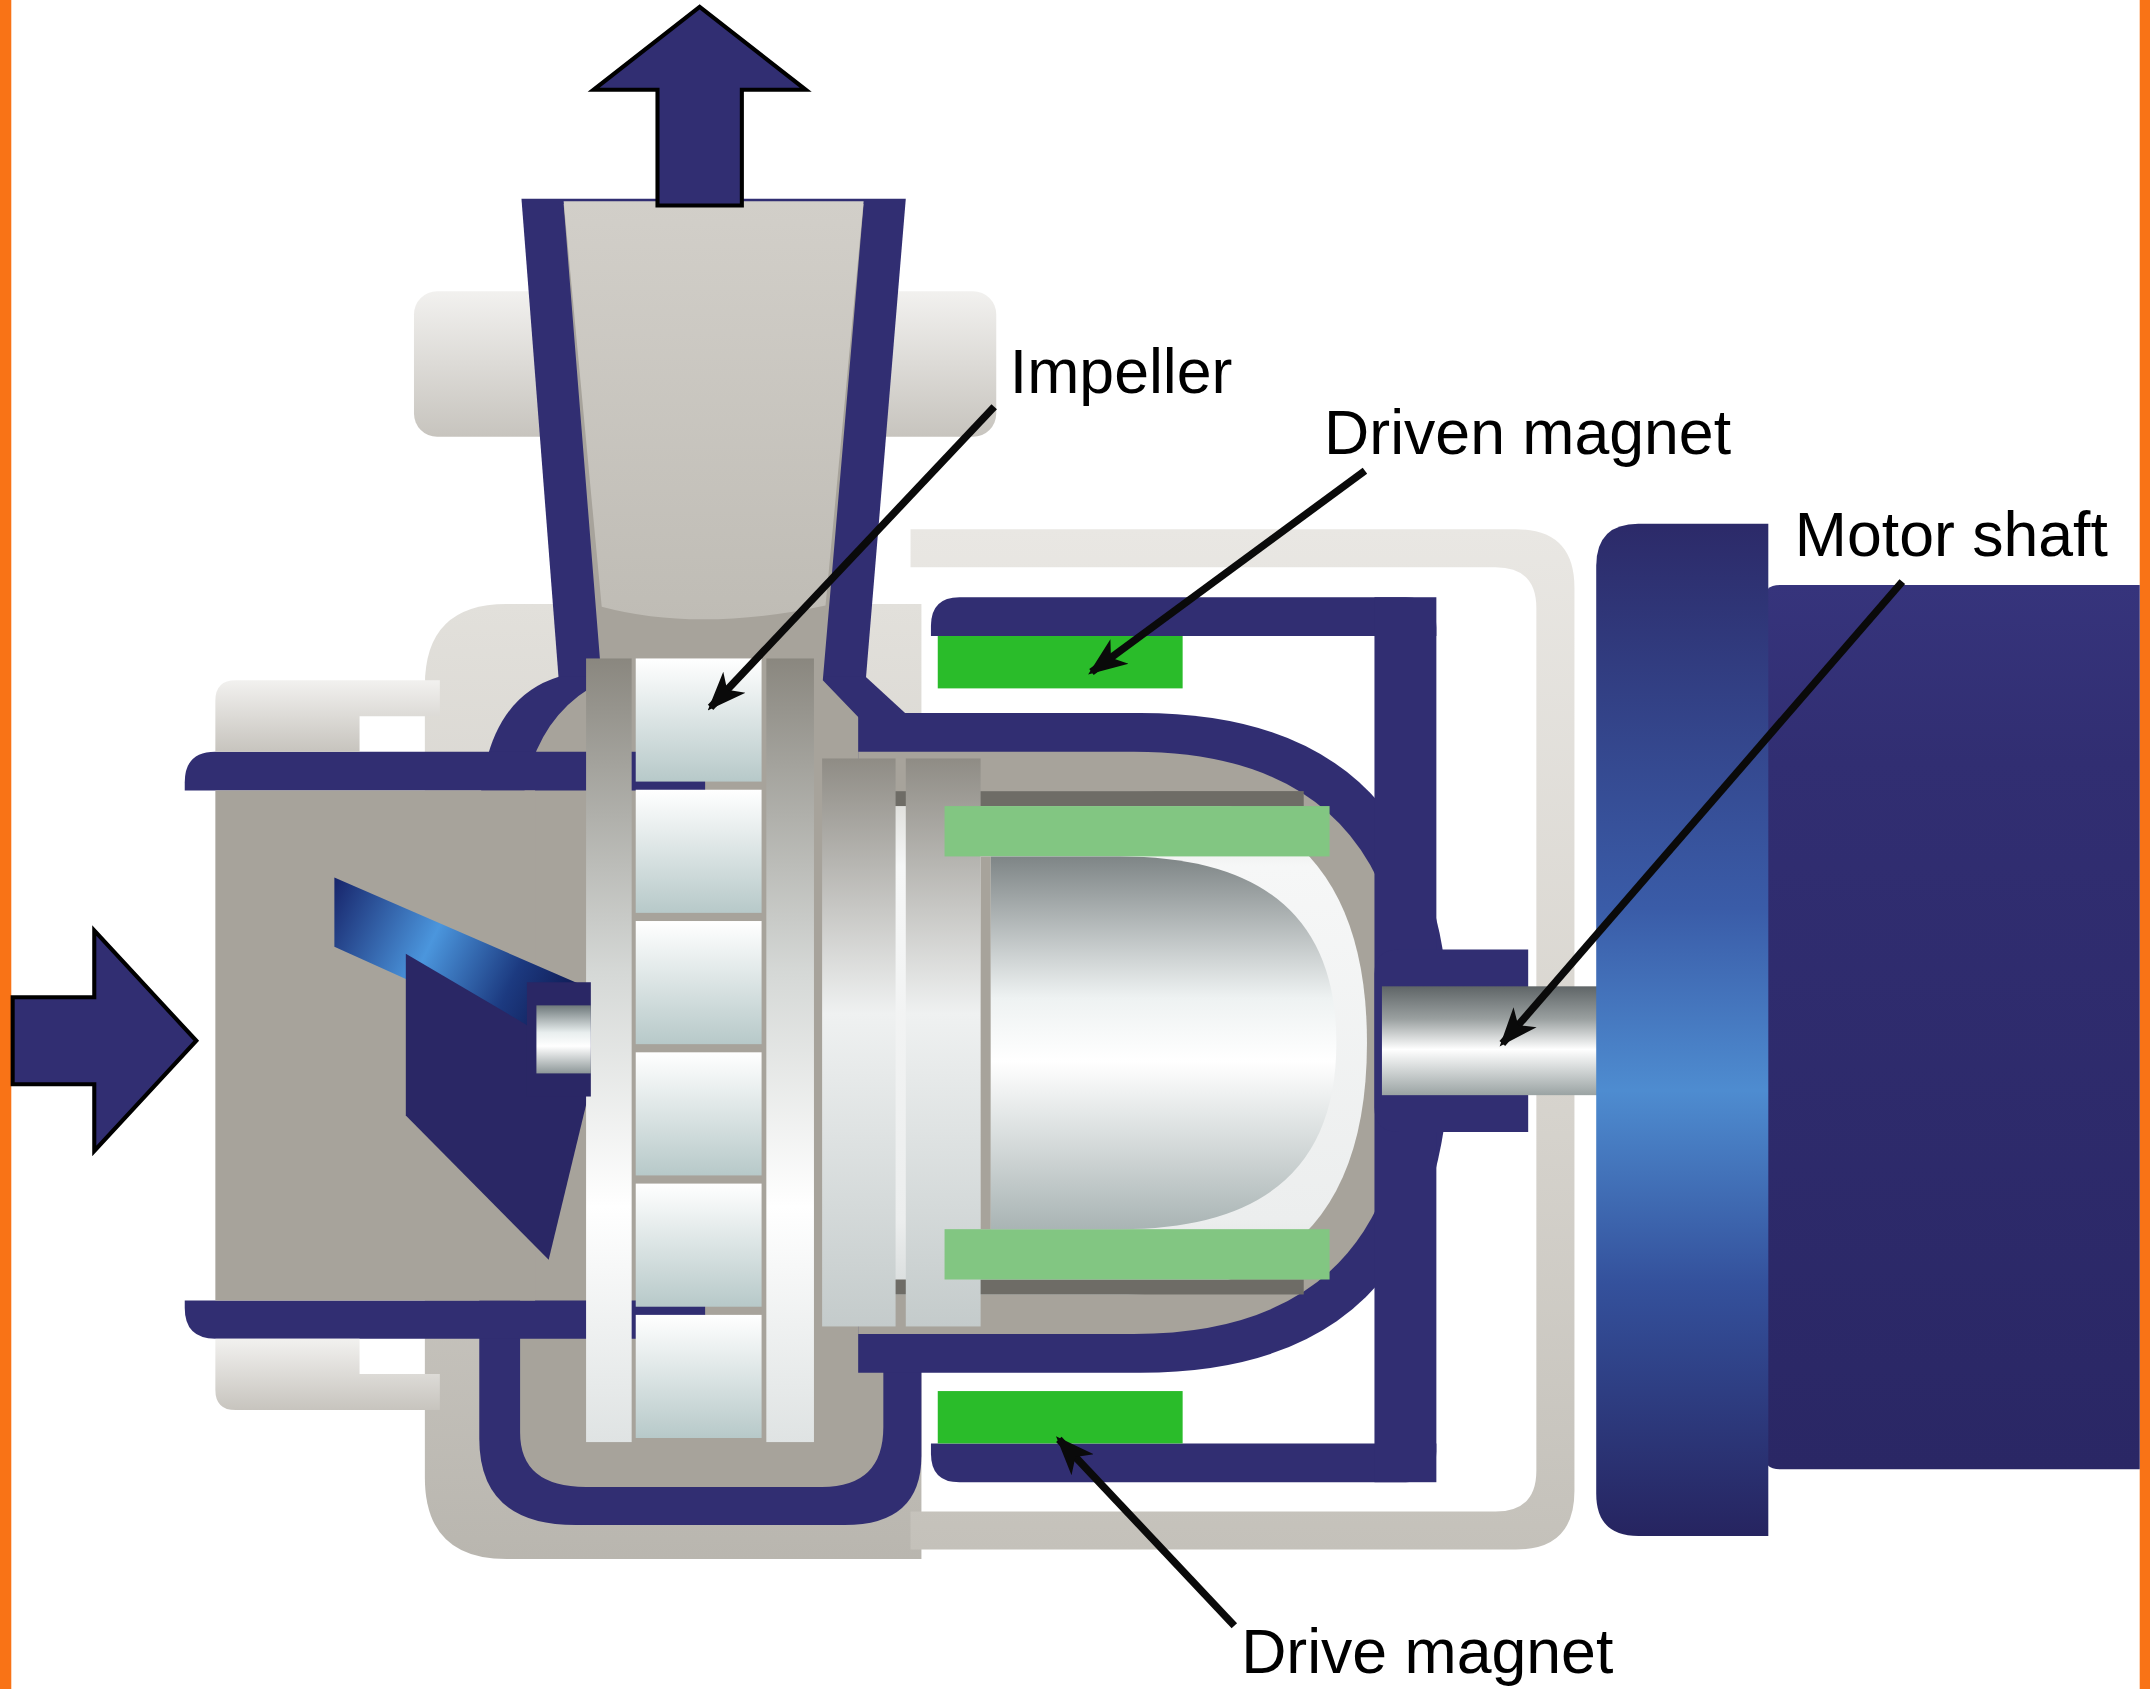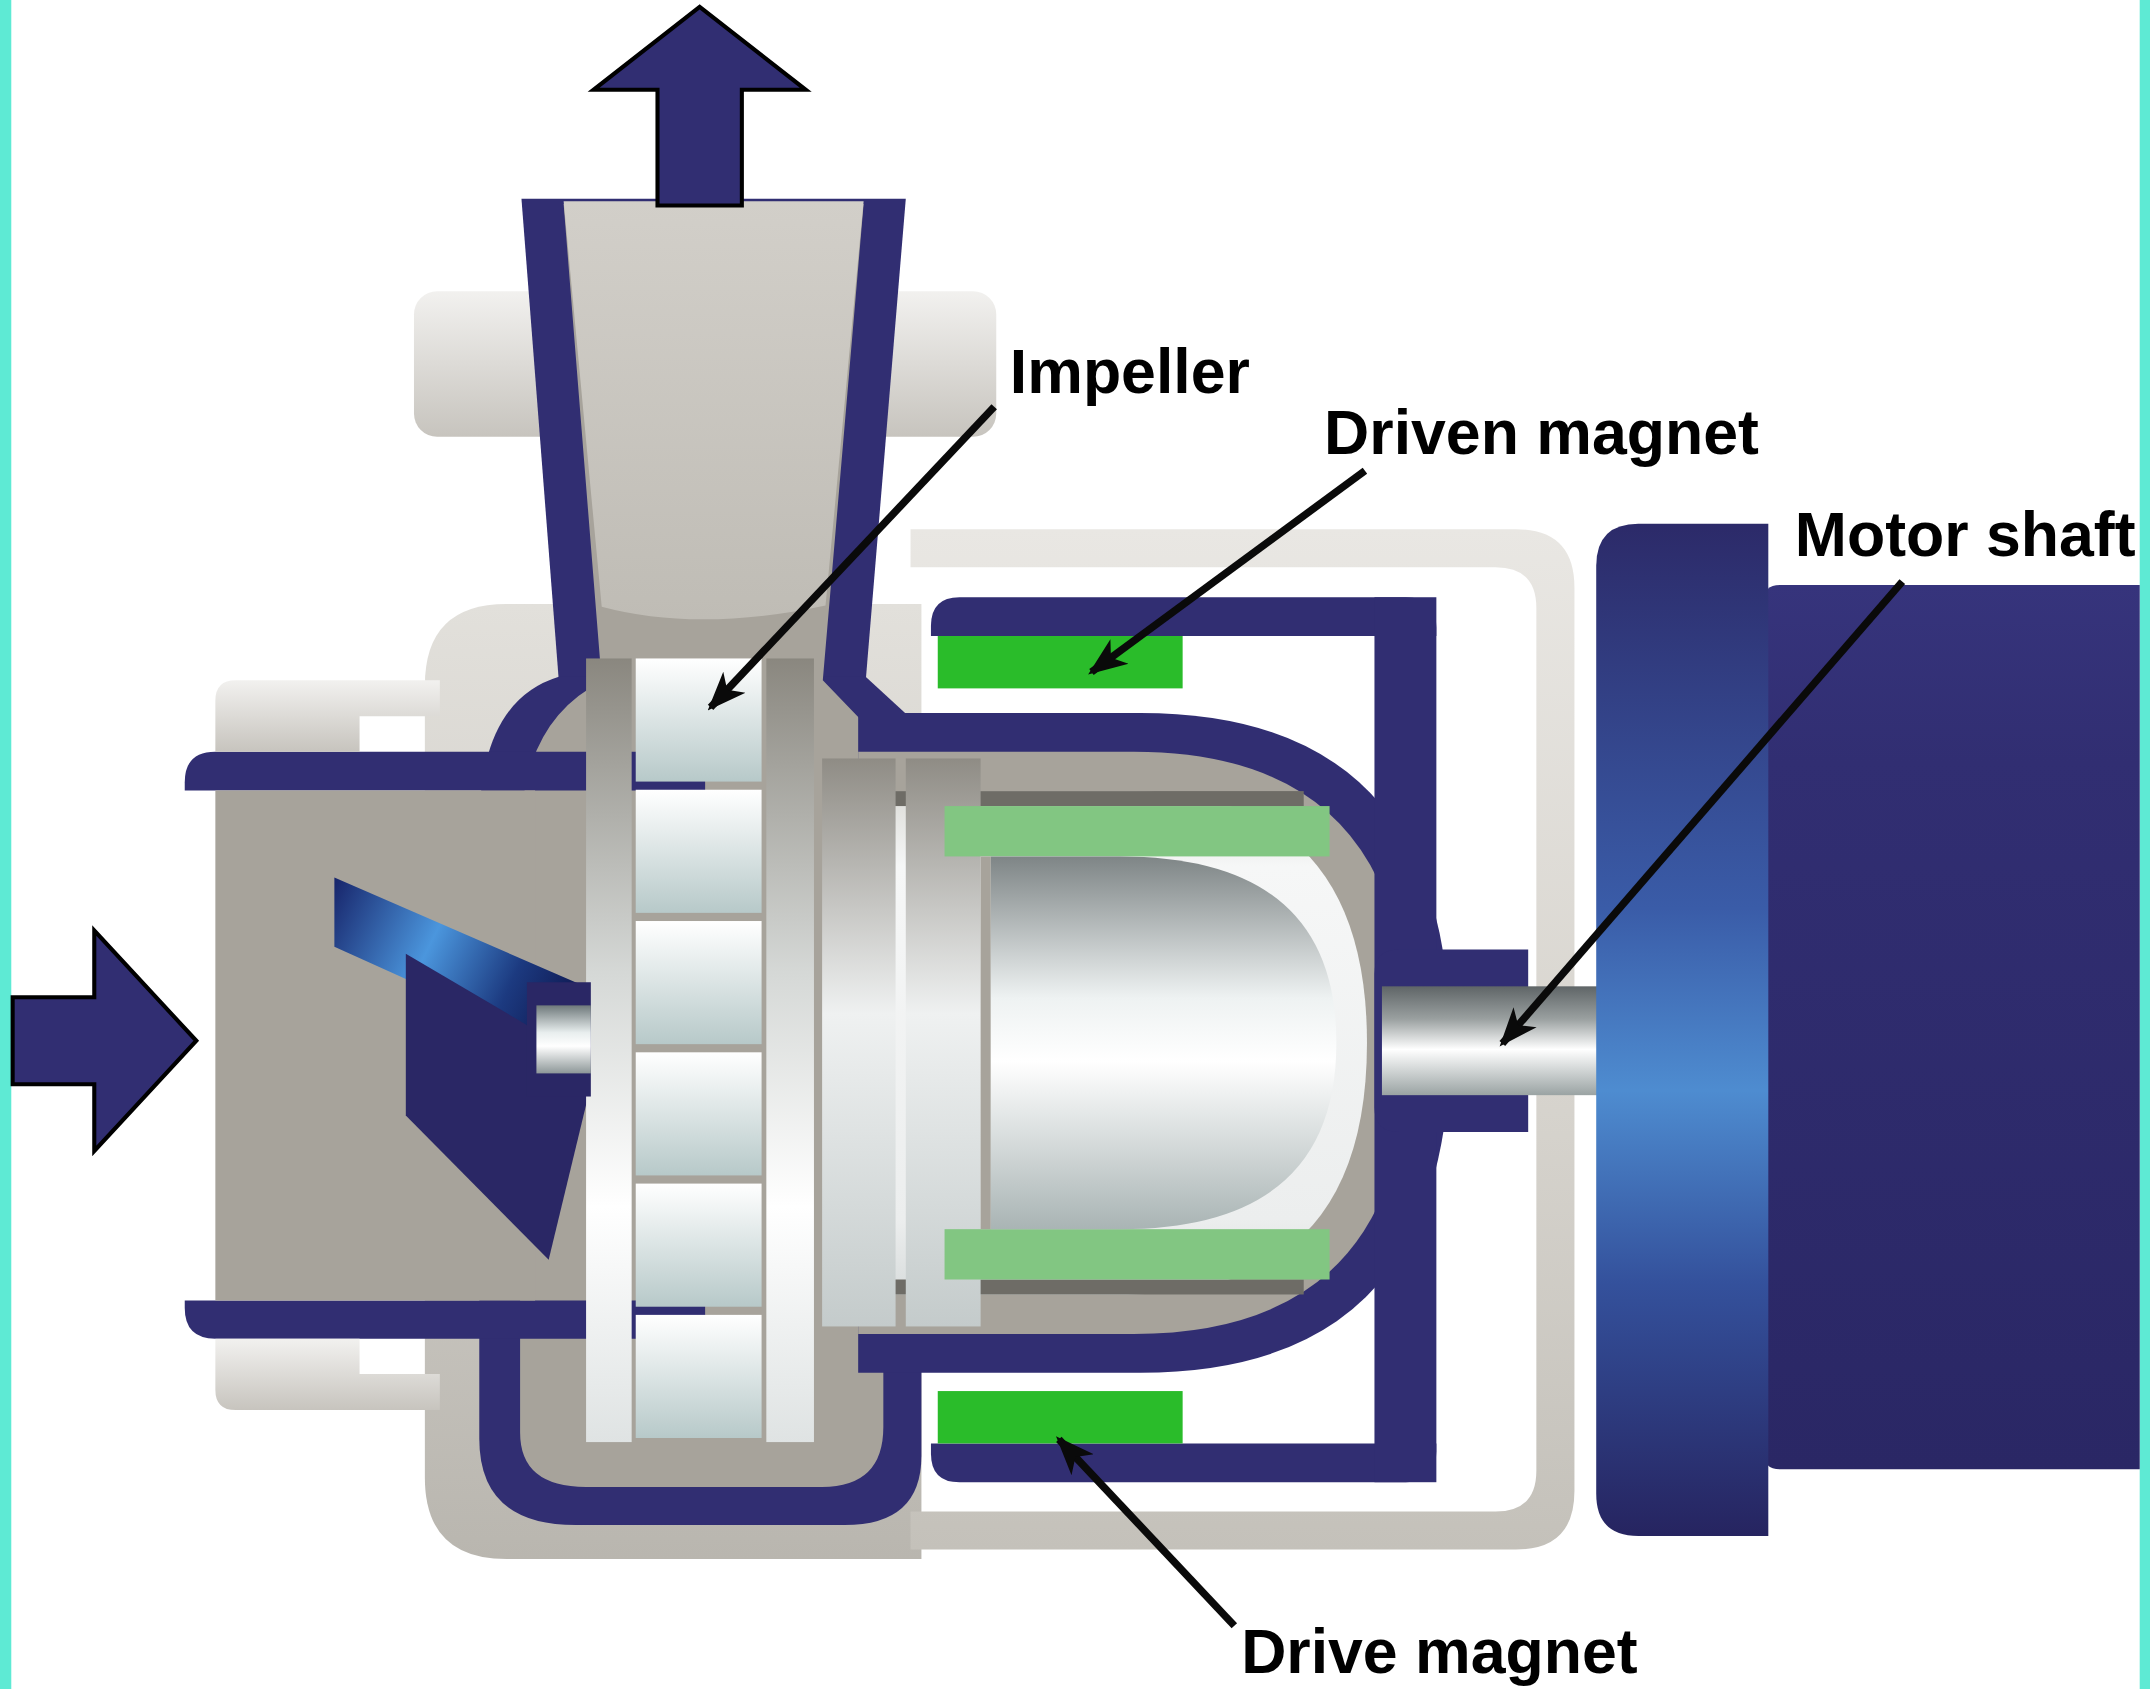--- a/index.html
+++ b/index.html
@@ -1,17 +1,17 @@
 <!DOCTYPE html>
 <html style="font-size:11px"><head>
 <meta charset="utf-8">
 <style>
   html,body{margin:0;padding:0;background:#ffffff;}
-  .stage{position:relative;width:2151px;height:1689px;background:#5eead4;
-         font-family:"Liberation Sans",sans-serif;overflow:hidden;font-weight:bold;}
+  .stage{position:relative;width:2151px;height:1689px;background:#f97316;
+         font-family:"Liberation Sans",sans-serif;overflow:hidden;}
   svg{display:block;width:100%;height:100%;}
   .label{font-family:"Liberation Sans",sans-serif;font-size:92px;fill:#000000;}
   .leader{stroke:#0a0a0a;stroke-width:11;fill:none;}
   .flow{stroke:#000000;stroke-width:6;stroke-linejoin:miter;}
 </style>
 </head>
 <body>
 
 <div class="stage">
 <svg viewBox="0 0 3129 2483" aria-hidden="true">

